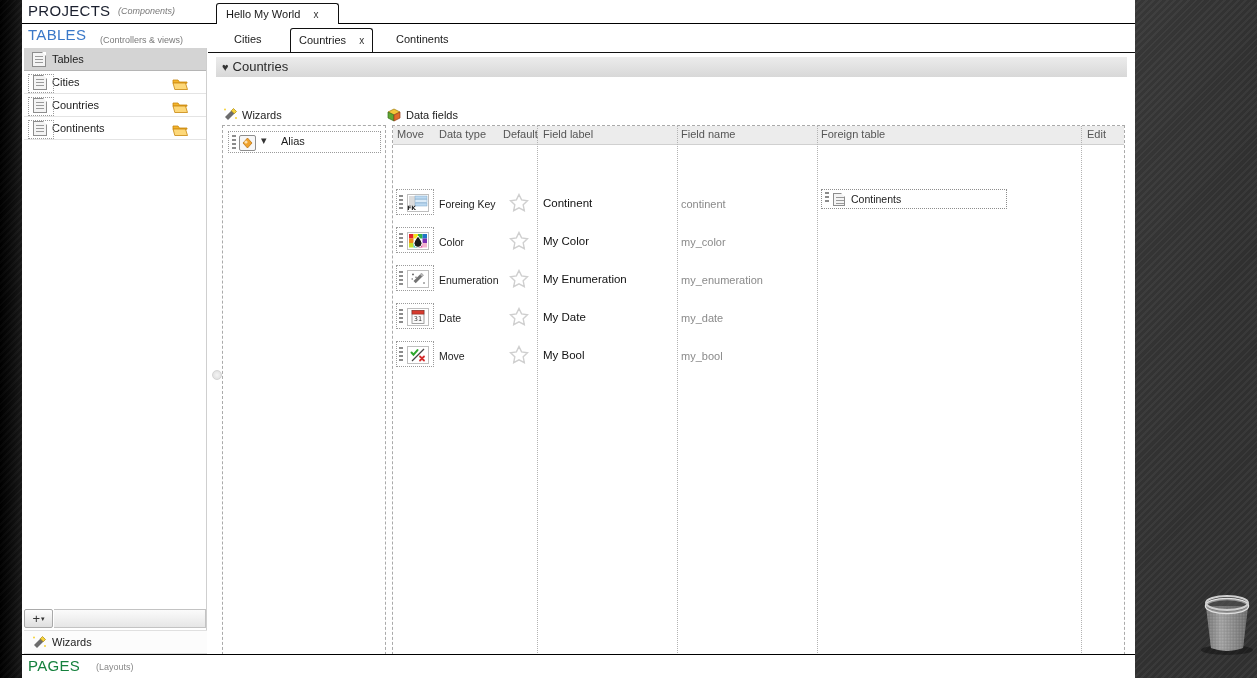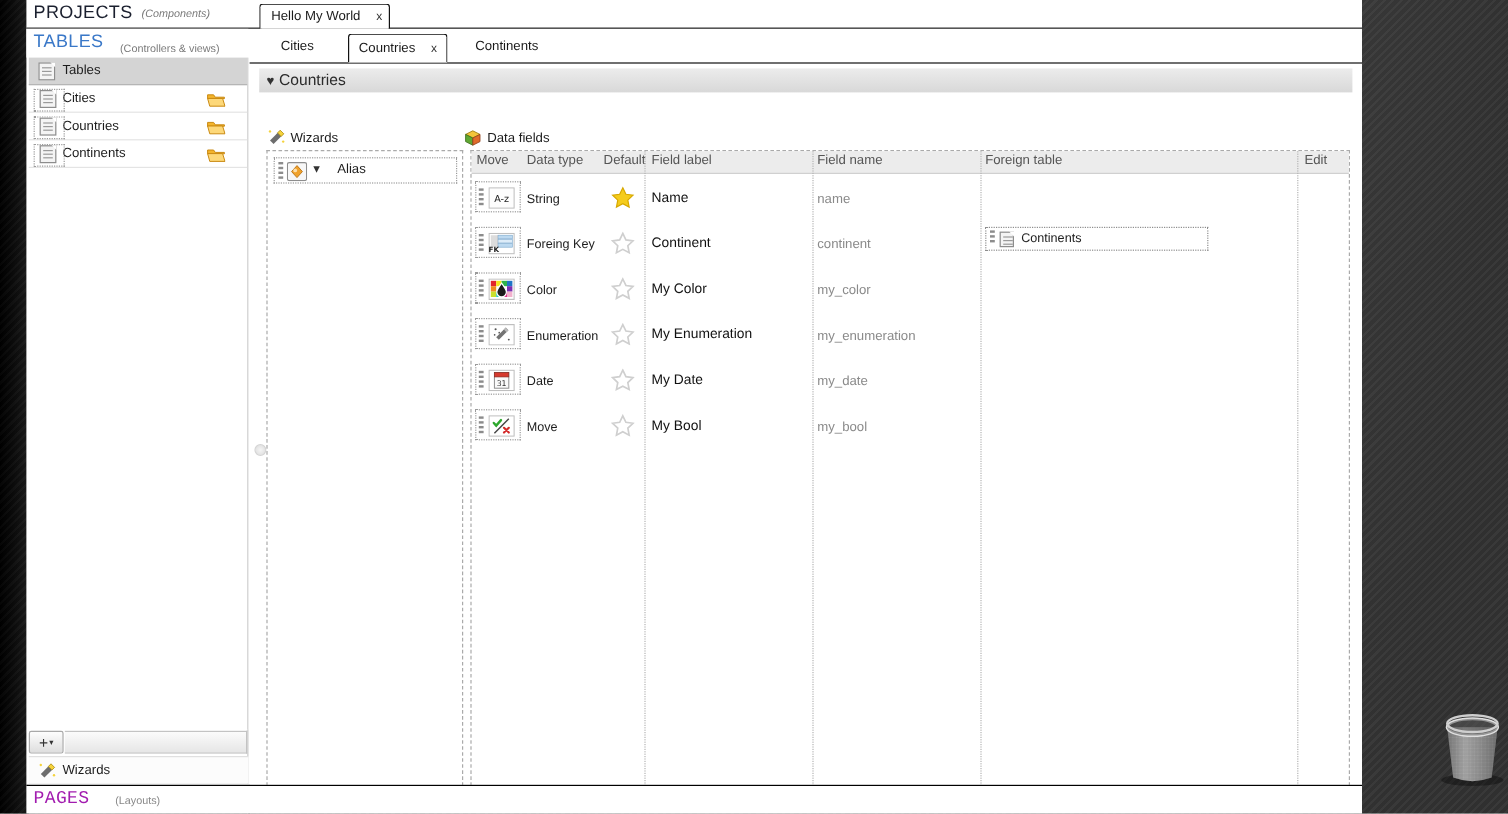--- a/index.html
+++ b/index.html
@@ -109,31 +109,31 @@
     border-top:1px solid #e0e0e0; background:#fcfcfc; cursor:default;
   }
   #bot-wizards{ top:22px; }
   #bot-datatypes{ top:45px; }
 
   
   #pages-band {
     position:absolute; left:22px; top:654px; width:1113px; height:24px;
     background:#fff; border-top:1px solid #000;
   }
-  #pages-title{ position:absolute; left:6px; top:2px; font-size:15px; color:#a21caf; letter-spacing:.3px;font-family:Liberation Mono, monospace;}
+  #pages-title{ position:absolute; left:6px; top:2px; font-size:15px; color:#15803d; letter-spacing:.3px;}
   #pages-sub{ position:absolute; left:74px; top:7px; font-size:9px; color:#888;}
 
   
   #outer-tabbar{
     position:absolute; left:196px; top:0px; width:200px; height:24px; z-index:6;
   }
   .otab{
     position:absolute; left:20px; top:3px; height:21px;
     background:#fff; border:1px solid #111; border-bottom:none;
-    border-radius:3px 3px 0 0; padding:0 6px 0 9px;
+    border-radius:3px 3px 0 0; padding:0 20px 0 9px;
     font-size:11px; line-height:20px; color:#1a1a1a; cursor:pointer;
   }
   .tabx{ color:#333; font-size:10px; margin-left:10px; cursor:pointer; }
 
   #inner-tabbar{
     position:absolute; left:0px; top:0px; width:700px; height:28px;
   }
   .itab{
     position:absolute; top:4px; height:24px; line-height:22px;
     font-size:11px; color:#1a1a1a; padding:0 8px; cursor:pointer;
@@ -397,44 +397,20 @@
         <span class="dt-h" style="left:288px">Field name</span>
         <span class="dt-h" style="left:428px">Foreign table</span>
         <span class="dt-h" style="left:694px">Edit</span>
       </div>
 
       <span class="vline" style="left:144px;  height:543px;"></span>
       <span class="vline" style="left:284px;  height:543px;"></span>
       <span class="vline" style="left:424px;  height:543px;"></span>
       <span class="vline" style="left:688px;  height:543px;"></span>
 
-      <div class="dt-row" style="top:19px;">
-        <div class="cell-move">
-          <span class="grip">
-              <i></i>
-              <i></i>
-              <i></i>
-              <i></i>
-            </span>
-          <span class="tyico">
-            <svg width="22" height="18" viewBox="0 0 22 18">
-                <rect x=".5" y=".5" width="21" height="17" fill="#fdfdfd" stroke="#bfbfbf"></rect>
-                <text x="11" y="12.5" font-family="DejaVu Sans, sans-serif" font-size="8" fill="#222" text-anchor="middle">A-z</text>
-              </svg>
-          </span>
-        </div>
-        <span class="cell-type">String</span>
-        <span class="cell-star">
-          <svg class="star" viewBox="0 0 20 19">
-              <path d="M10 1.5 l2.6 5.4 5.9 .8 -4.3 4.1 1.1 5.8 -5.3-2.8 -5.3 2.8 1.1-5.8 -4.3-4.1 5.9-.8 Z" fill="#f5cc1c" stroke="#d7a800" stroke-width="1"></path>
-            </svg>
-        </span>
-        <span class="cell-label">Name</span>
-        <span class="cell-name">name</span>
-      </div>
 
       <div class="dt-row" style="top:57px;">
         <div class="cell-move">
           <span class="grip">
               <i></i>
               <i></i>
               <i></i>
               <i></i>
             </span>
           <span class="tyico">

